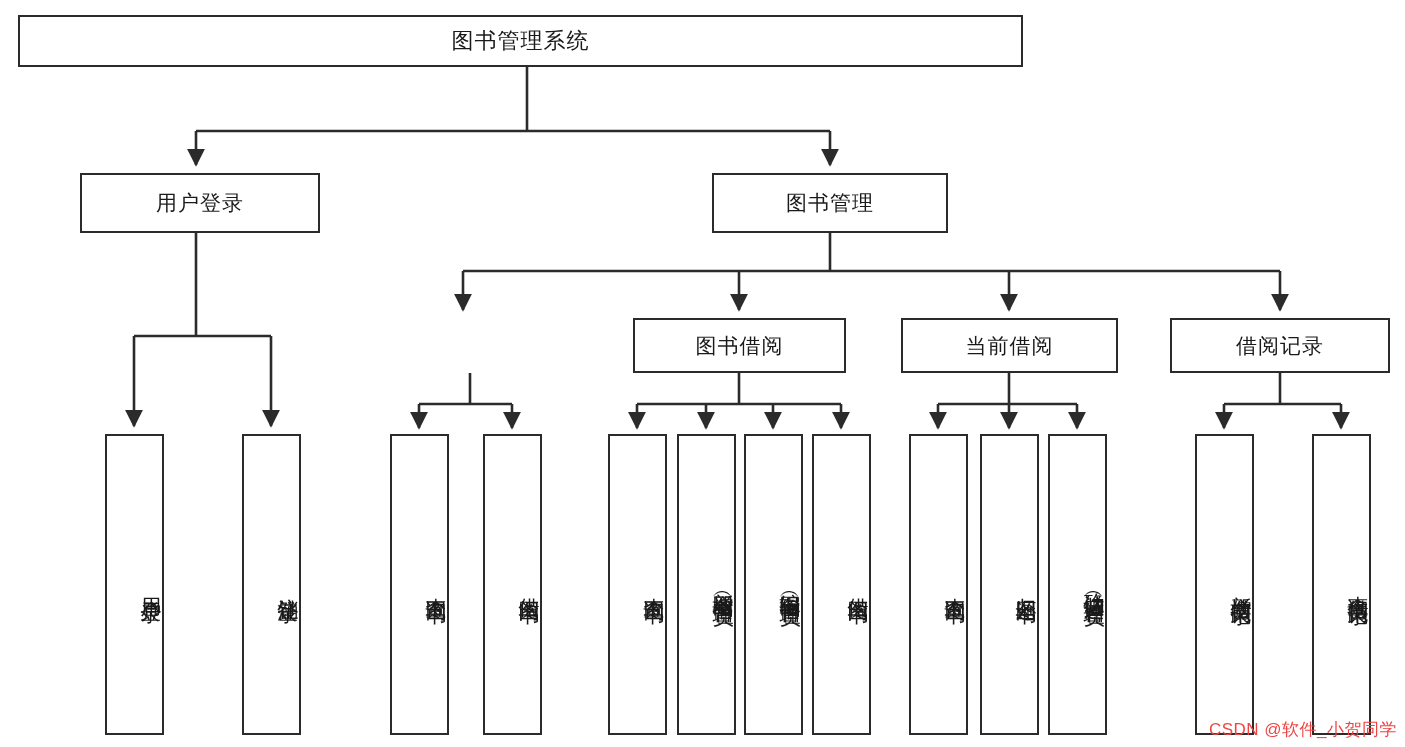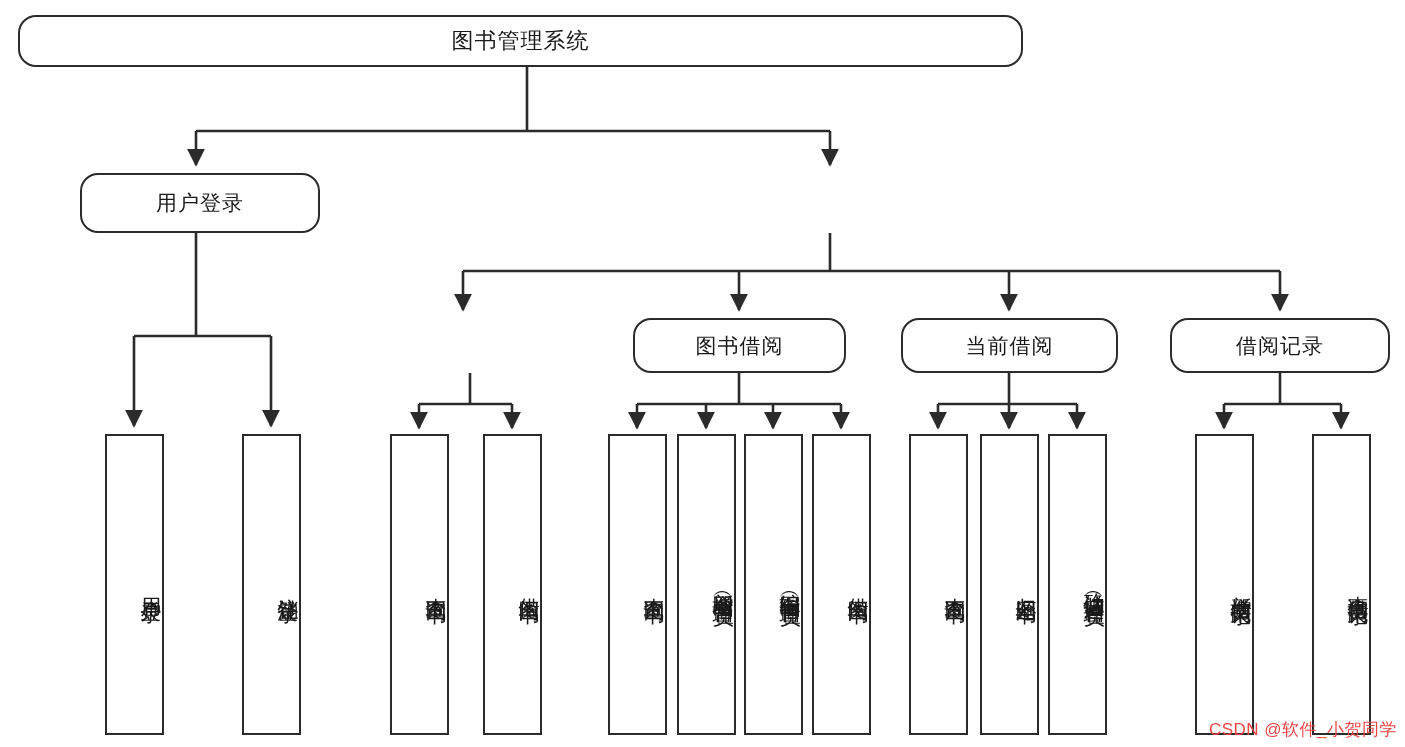--- a/index.html
+++ b/index.html
@@ -31,21 +31,20 @@
     border: 2px solid #2b2b2b;
     background: #ffffff;
     display: flex;
     align-items: center;
     justify-content: center;
     color: #1a1a1a;
   }
   .node.h {
     font-size: 21px;
     letter-spacing: 1px;
-    border-radius: 18px;
   }
   .node.v {
     writing-mode: vertical-rl;
     text-orientation: upright;
     font-size: 21px;
     letter-spacing: 2px;
     padding-top: 6px;
     padding-bottom: 6px;
     line-height: 1;
     align-items: flex-start;
@@ -127,20 +126,23 @@
     </g>
   </svg>
 
   <div class="node h root" style="left:18px; top:15px; width:1005px; height:52px;">
     <span>图书管理系统</span>
   </div>
 
   <div class="node h" style="left:80px; top:173px; width:240px; height:60px;">
     <span>用户登录</span>
   </div>
+  <div class="node h" style="left:712px; top:173px; width:236px; height:60px;">
+    <span>图书管理</span>
+  </div>
 
   <div class="node h" style="left:901px; top:318px; width:217px; height:55px;">
     <span>当前借阅</span>
   </div>
   <div class="node h" style="left:633px; top:318px; width:213px; height:55px;">
     <span>图书借阅</span>
   </div>
   <div class="node h" style="left:1170px; top:318px; width:220px; height:55px;">
     <span>借阅记录</span>
   </div>

